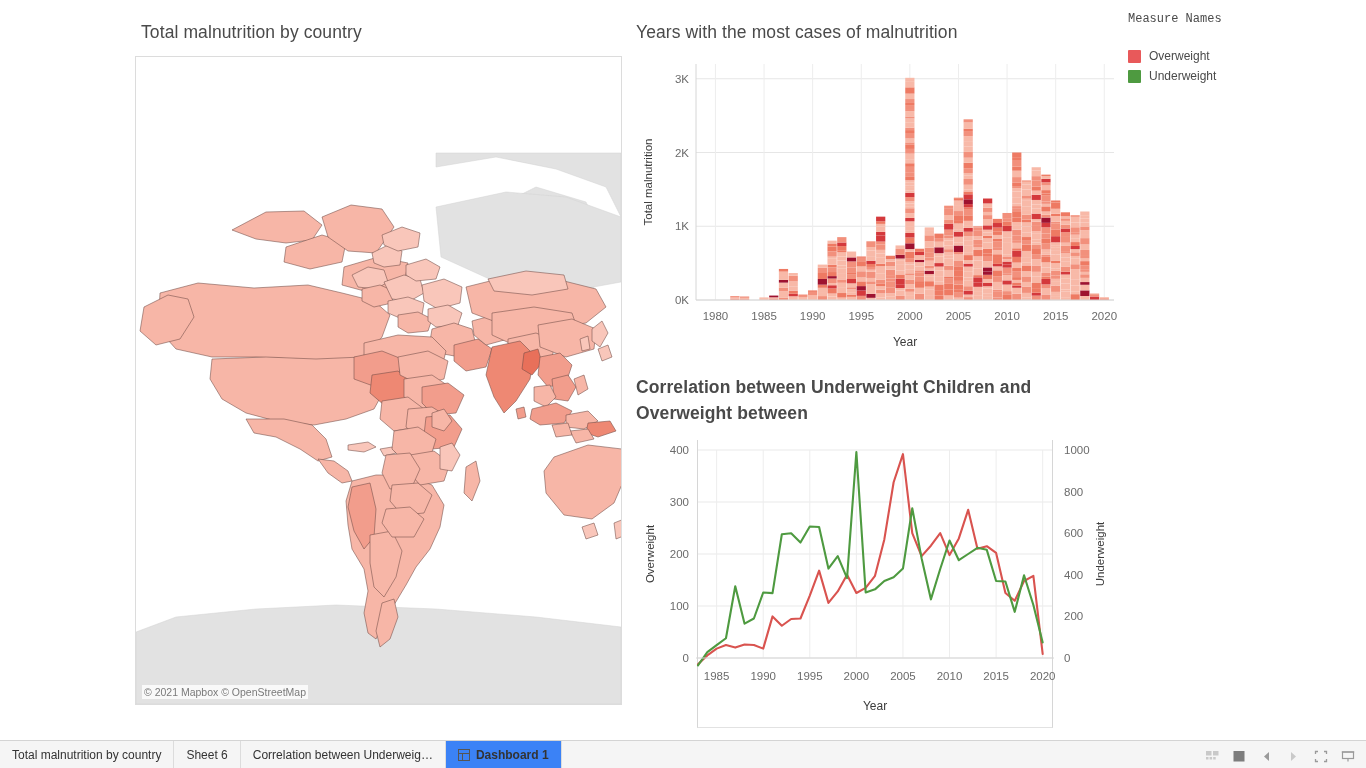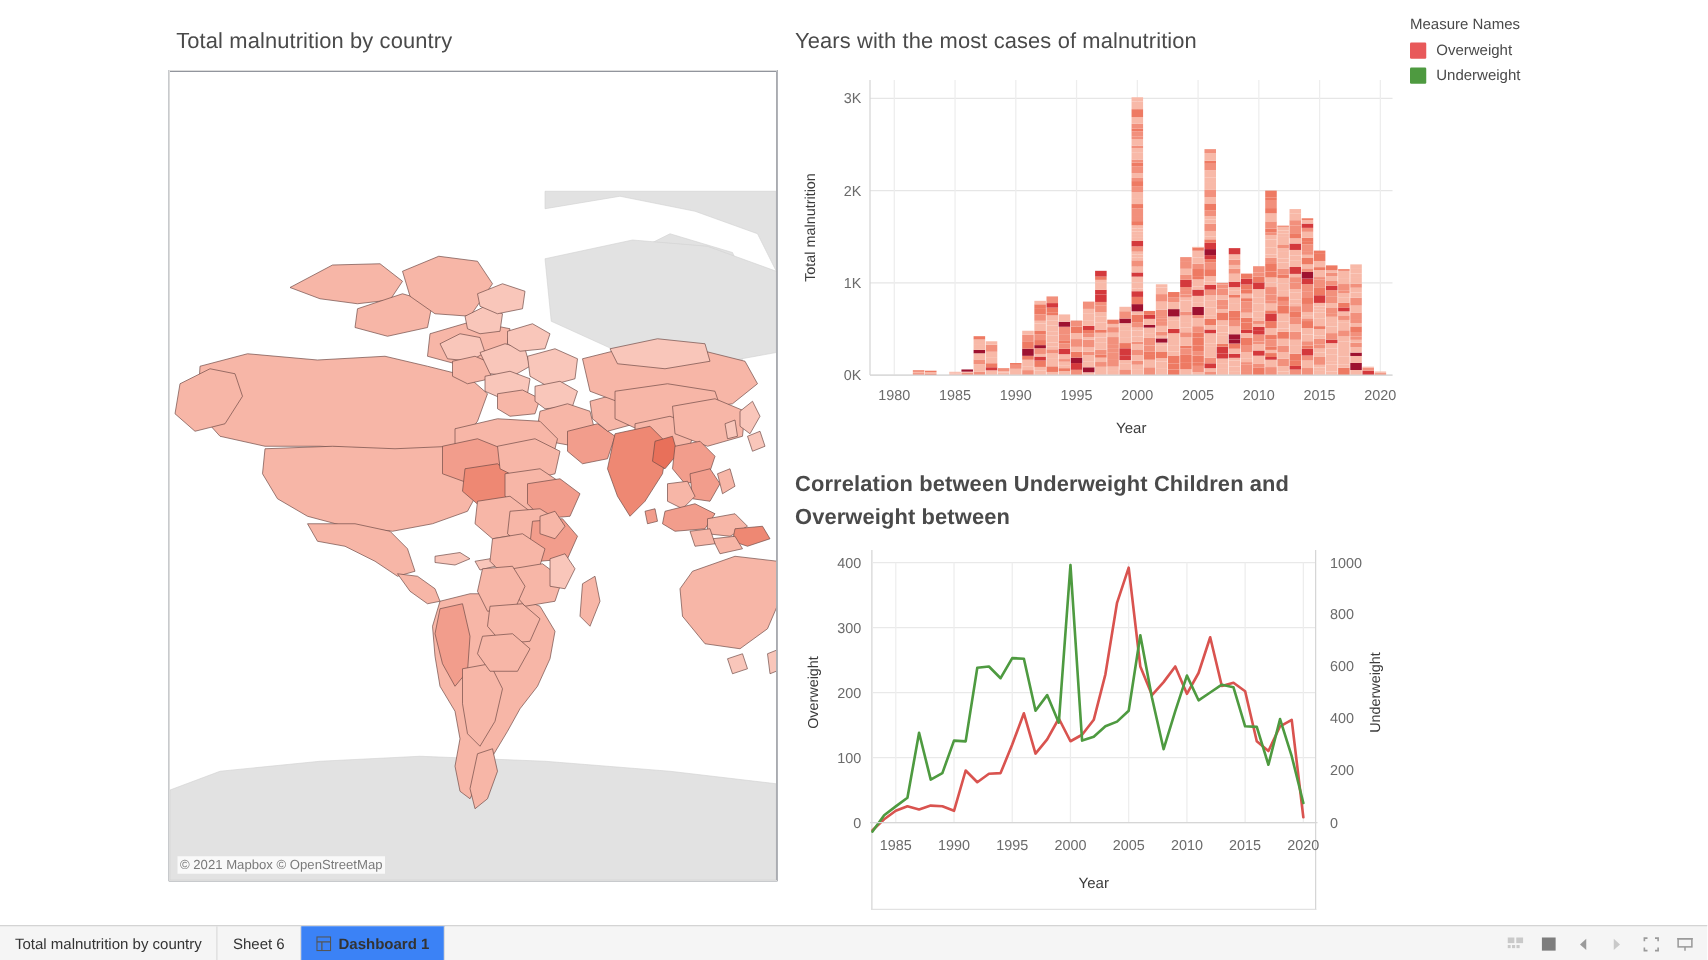--- a/index.html
+++ b/index.html
@@ -12,40 +12,40 @@
   .dashboard{position:absolute;left:0;top:0;width:1366px;height:740px;background:#fff;}
 
   
   .sheet-title{
     font-size:17.5px;color:#4a4a4a;font-weight:400;
     letter-spacing:.1px;line-height:26px;
   }
 
   
   #map-panel{position:absolute;left:135px;top:56px;width:487px;height:649px;
-             border:1px solid #dcdcdc;background:#0f172a;box-sizing:border-box;overflow:hidden;}
+             border:1px solid #dcdcdc;background:#fde047;box-sizing:border-box;overflow:hidden;}
   #map-title{position:absolute;left:141px;top:19px;width:480px;}
   #map-svg{position:absolute;left:0;top:0;}
   #map-attrib{position:absolute;left:6px;bottom:5px;font-size:10.5px;color:#7a7a7a;
               background:rgba(255,255,255,.8);padding:1px 2px;}
 
   
   #bar-title{position:absolute;left:636px;top:19px;width:470px;}
   #bar-panel{position:absolute;left:636px;top:56px;width:490px;height:300px;}
 
   
   #line-title{position:absolute;left:636px;top:374px;width:470px;font-weight:bold;}
   #line-panel{position:absolute;left:636px;top:440px;width:490px;height:290px;}
   #line-box{position:absolute;left:61px;top:0px;width:356px;height:288px;
             border-left:1px solid #d6d6d6;border-right:1px solid #d6d6d6;
             border-bottom:1px solid #e2e2e2;box-sizing:border-box;}
 
   
   #legend{position:absolute;left:1128px;top:12px;width:230px;}
-  #legend-title{font-size:12px;color:#4a4a4a;margin-bottom:4px;}
+  #legend-title{font-size:12px;color:#4a4a4a;margin-bottom:20px;font-family:Liberation Mono, monospace;}
   .legend-row{display:flex;align-items:center;height:20px;}
   .legend-swatch{width:13px;height:13px;margin-right:8px;border-radius:1px;flex:none;}
   .legend-label{font-size:12px;color:#4a4a4a;}
 
   
   #taskbar{position:absolute;left:0;top:740px;width:1366px;height:28px;
            background:#f5f5f5;border-top:1px solid #d4d4d4;
            display:flex;align-items:stretch;}
   .tab{display:flex;align-items:center;padding:0 12px;font-size:12px;color:#333;
        border-right:1px solid #dcdcdc;white-space:nowrap;cursor:default;height:100%;
@@ -926,20 +926,23 @@
   </div>
 </div>
 
 <div id="taskbar">
   <div class="tab">
     <span>Total malnutrition by country</span>
   </div>
   <div class="tab">
     <span>Sheet 6</span>
   </div>
+  <div class="tab">
+    <span>Correlation between Underweig…</span>
+  </div>
   <div class="tab active">
     <span class="tab-ico">
       <svg width="12" height="12" viewBox="0 0 12 12">
         <rect x="0.5" y="0.5" width="11" height="11" fill="none" stroke="#555" stroke-width="1"></rect>
         <line x1="0.5" y1="4.5" x2="11.5" y2="4.5" stroke="#555" stroke-width="1"></line>
         <line x1="4.5" y1="4.5" x2="4.5" y2="11.5" stroke="#555" stroke-width="1"></line>
       </svg>
     </span>
     <span>Dashboard 1</span>
   </div>

